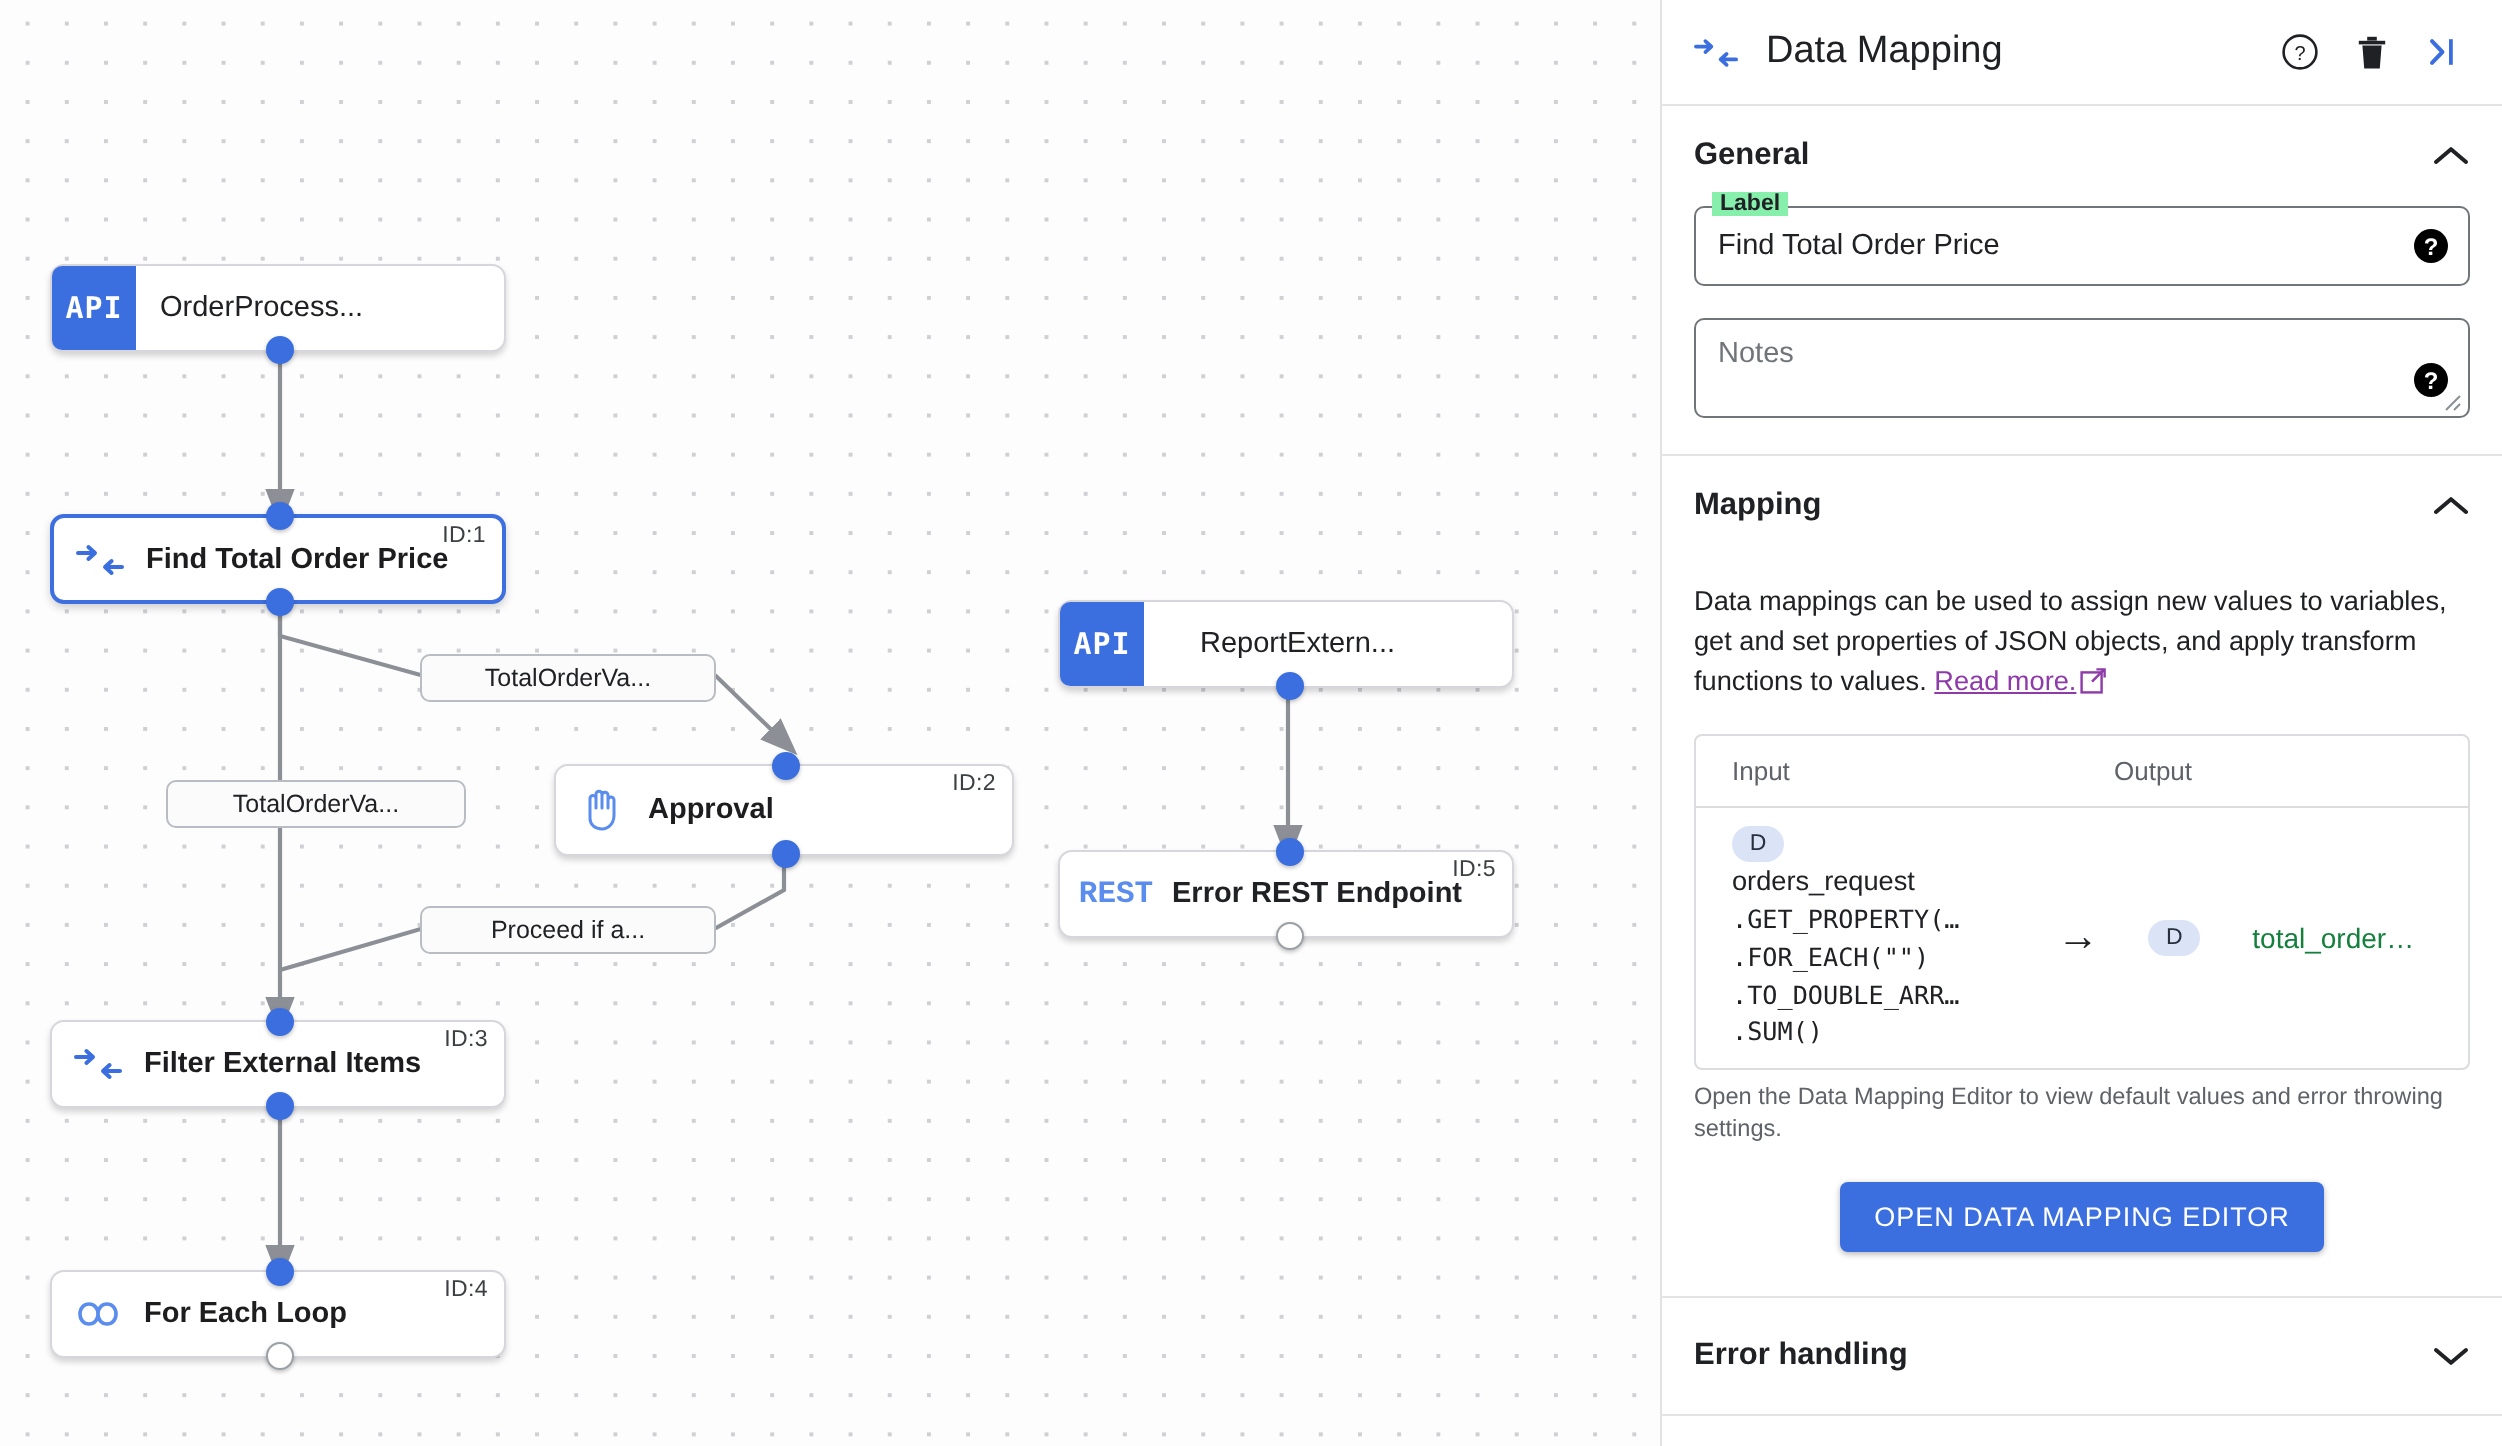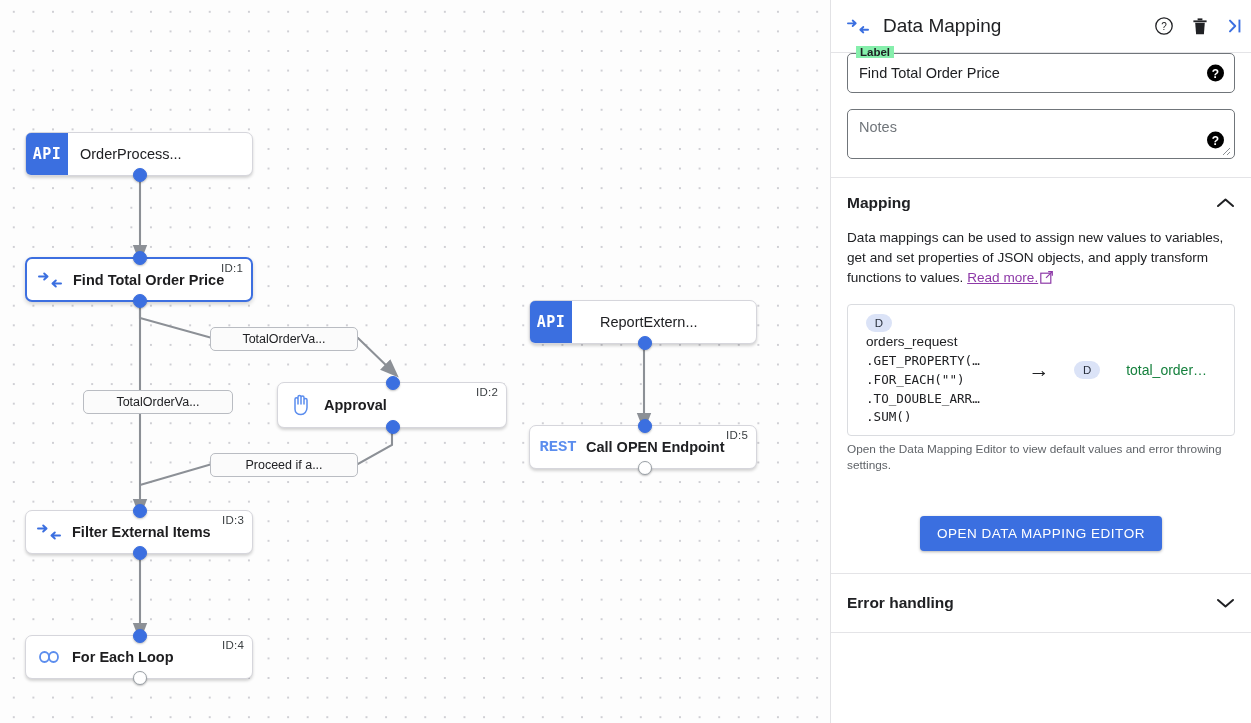--- a/index.html
+++ b/index.html
@@ -94,21 +94,21 @@
 
   
   #panel {
     position: absolute; left: 830px; top: 0;
     width: 421px; height: 723px;
     background: #ffffff;
     border-left: 1px solid #e2e2e5;
   }
   .panel-header {
     height: 53px; display: flex; align-items: center;
-    padding: 0 0 0 16px;
+    padding: 0 14px 0 16px;
     border-bottom: 1px solid #e4e4e7;
   }
   .panel-header .hicon { color: #3b6fe0; display: flex; align-items: center; margin-right: 14px; }
   .panel-title { font-size: 19px; color: #202124; flex: 1; }
   .hbtn { width: 30px; height: 30px; display: flex; align-items: center; justify-content: center; margin-left: 6px; cursor: pointer; }
 
   .section { padding: 0 16px; }
   .section-head {
     display: flex; align-items: center; justify-content: space-between;
     height: 50px; cursor: pointer;
@@ -142,21 +142,21 @@
     font-size: 12px; font-weight: 700;
     display: flex; align-items: center; justify-content: center;
     cursor: pointer;
   }
   .field.notes .helpdot { top: 30px; }
   .resize-grip {
     position: absolute; right: 3px; bottom: 2px;
     width: 10px; height: 10px; color: #8a8f94; font-size: 10px;
   }
 
-  .desc { font-size: 13.6px; line-height: 1.47; color: #202124; margin: 0 0 14px 0; }
+  .desc { font-size: 13.6px; line-height: 1.47; color: #202124; margin: 13px 0 14px 0; }
   .desc a { color: #8e3aa8; text-decoration: underline; }
   .ext-ico { color: #8e3aa8; display: inline-block; vertical-align: -2px; margin-left: 2px; }
 
   .map-table { border: 1px solid #dadce0; border-radius: 4px; overflow: hidden; }
   .map-head { display: flex; border-bottom: 1px solid #dadce0; height: 36px; align-items: center; }
   .map-head span { font-size: 13px; color: #5f6368; }
   .map-head .c-in { padding-left: 18px; width: 50%; }
   .map-head .c-out { width: 50%; padding-left: 16px; }
   .map-row { display: flex; align-items: center; min-height: 112px; padding: 8px 0; }
   .map-col-in { width: 43%; padding-left: 18px; }
@@ -175,21 +175,20 @@
   .hint { font-size: 11.8px; color: #5f6368; margin: 6px 0 0 0; line-height: 1.35; }
 
   .cta-wrap { display: flex; justify-content: center; padding: 18px 0 22px 0; }
   .cta {
     background: #3b6fe0; color: #fff;
     border: none; border-radius: 4px;
     font-size: 13.5px; font-weight: 500; letter-spacing: .5px;
     padding: 10px 17px; cursor: pointer;
     box-shadow: 0 1px 3px rgba(0,0,0,.3);
     font-family: "Liberation Sans", sans-serif;
-    margin-top: 24px;
   }
 </style>
 </head>
 <body>
 
 <div id="app">
 
   <div id="canvas">
 
     <svg id="edges">
@@ -267,21 +266,21 @@
     </div>
 
     <div class="node api" style="left:529px; top:300px; width:228px; height:44px;">
       <div class="api-badge">API</div>
       <div class="nlabel" style="margin-left:28px;">ReportExtern...</div>
       <div class="port" style="left:108px; bottom:-7px;"></div>
     </div>
 
     <div class="node rest-title" style="left:529px; top:425px; width:228px; height:44px;">
       <div class="rest-badge">REST</div>
-      <div class="nlabel" style="font-weight:600;">Call OPEN Endpoint</div>
+      <div class="nlabel" style="font-weight:600;">Error REST Endpoint</div>
       <div class="idtag">ID:5</div>
       <div class="port" style="left:108px; top:-7px;"></div>
       <div class="port open" style="left:108px; bottom:-7px;"></div>
     </div>
 
     <div class="edge-label" style="left:210px; top:327px; width:148px;">
       <span>TotalOrderVa...</span>
     </div>
     <div class="edge-label" style="left:83px; top:390px; width:150px;">
       <span>TotalOrderVa...</span>
@@ -315,20 +314,28 @@
       </div>
       <div class="hbtn">
         <svg width="20" height="18" viewBox="0 0 20 18">
             <path d="M4 3.6L9.2 9 4 14.4" stroke="#3b6fe0" stroke-width="2" fill="none" stroke-linecap="round" stroke-linejoin="round"></path>
             <rect x="12.5" y="2.6" width="1.9" height="12.8" fill="#3b6fe0"></rect>
           </svg>
       </div>
     </div>
 
     <div class="section">
+      <div class="section-head">
+        <h3>General</h3>
+        <span class="chev">
+          <svg width="19" height="12" viewBox="0 0 19 12">
+              <path d="M2 9L9.5 2.6 17 9" stroke="#202124" stroke-width="2" fill="none" stroke-linecap="round" stroke-linejoin="round"></path>
+            </svg>
+        </span>
+      </div>
 
       <div class="field">
         <span class="legend">Label</span>
         <span class="val">Find Total Order Price</span>
         <span class="helpdot">?</span>
       </div>
 
       <div class="field notes">
         <span class="val">Notes</span>
         <span class="helpdot">?</span>
@@ -355,20 +362,24 @@
       <p class="desc"><span>Data mappings can be used to assign new values to variables, get and set properties of JSON objects, and apply transform functions to values.</span>
         <a href="#">Read more.</a><span class="ext-ico">
           <svg width="13" height="13" viewBox="0 0 13 13">
               <rect x="0.8" y="2.2" width="10" height="10" stroke="#8e3aa8" stroke-width="1.2" fill="none"></rect>
               <path d="M6 6.8L12 0.8M8.2 0.7h4.1v4.1" stroke="#8e3aa8" stroke-width="1.2" fill="none"></path>
             </svg>
         </span>
       </p>
 
       <div class="map-table">
+        <div class="map-head">
+          <span class="c-in">Input</span>
+          <span class="c-out">Output</span>
+        </div>
         <div class="map-row">
           <div class="map-col-in">
             <div class="chip">D</div>
             <div class="plain-line">orders_request</div>
             <div class="mono-line">.GET_PROPERTY(…</div>
             <div class="mono-line">.FOR_EACH("")</div>
             <div class="mono-line">.TO_DOUBLE_ARR…</div>
             <div class="mono-line">.SUM()</div>
           </div>
           <div class="map-col-arrow">→</div>

